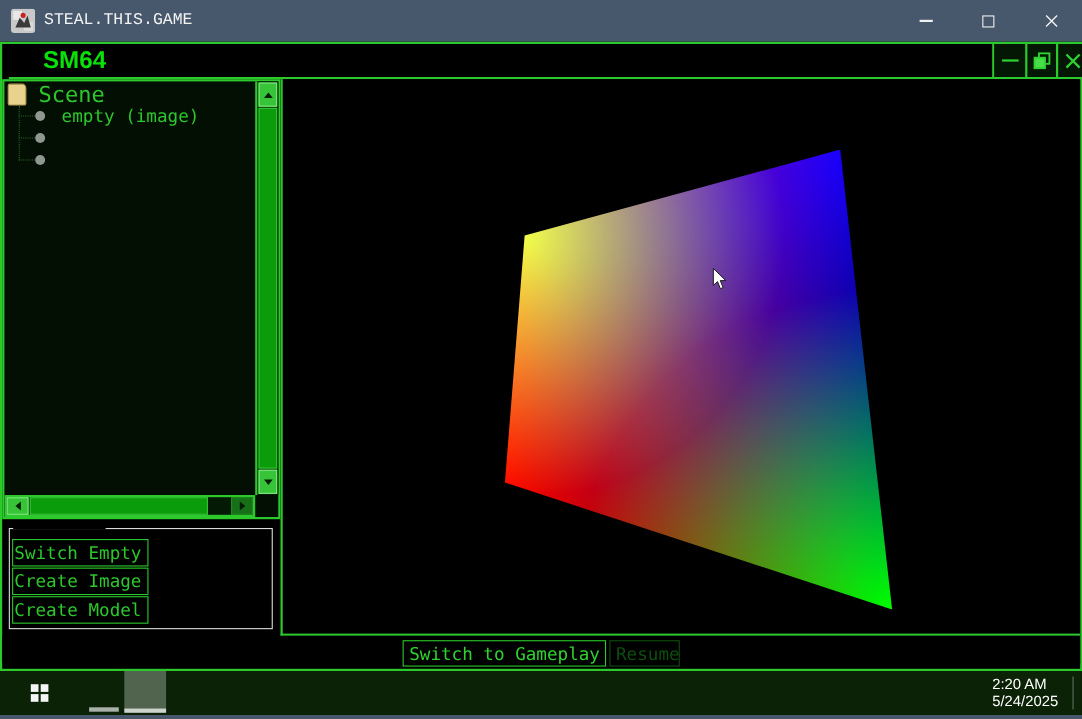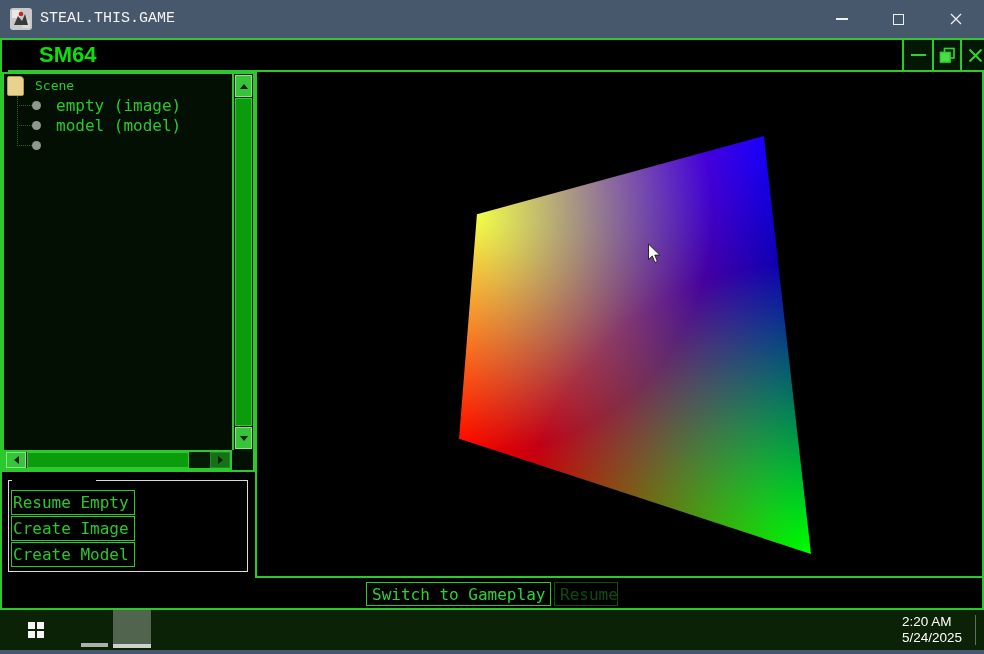--- a/index.html
+++ b/index.html
@@ -29,21 +29,21 @@
   .ac { width:28px; height:30px; display:flex; align-items:center; justify-content:center; background:#041704; }
   .ac + .ac { border-left:2px solid var(--accent,#2bc92b); }
   .ac-min { width:15px; height:2px; background:#2fd32f; }
   
   .left-panel { position:absolute; left:0; top:32px; width:253px; height:400px;
     border:2px solid var(--accent,#2bc92b); background:#040f04; }
   .tree { position:absolute; left:0; top:0; right:21px; bottom:20px; overflow:hidden; }
   .folder-icon { position:absolute; left:3px; top:1px; width:17px; height:20px;
     background:#e9d18e; border:1px solid #b29c54; border-radius:2px 4px 2px 2px; }
   .tree-root-label { position:absolute; left:31px; top:1px; height:20px; line-height:20px;
-    font-size:13px; color:var(--text-green,#2cc72c); }
+    font-size:20px; color:var(--text-green,#2cc72c); }
   .vline { position:absolute; left:13px; top:22px; height:50px; width:0; border-left:1px dotted #266426; }
   .hline { position:absolute; left:13px; width:15px; height:0; border-top:1px dotted #266426; }
   .bullet { position:absolute; left:28px; width:9px; height:9px; border-radius:50%; background:#8f988f; }
   .tree-item { position:absolute; left:48px; height:20px; line-height:20px; padding:0 4px;
     font-size:16px; color:var(--text-green,#2cc72c); white-space:pre; cursor:default; }
   .tree-item.selected { background:var(--selection,#1a8a1a); color:#42ea42; }
   
   .vscroll { position:absolute; right:0; top:0; width:21px; height:376px; background:#051a05;
     border-left:2px solid var(--accent,#2bc92b); }
   .sbtn { position:absolute; left:1px; width:17px; height:22px; background:#38c438;
@@ -160,21 +160,20 @@
           <span class="tree-root-label">Scene</span>
         </div>
         <div class="vline"></div>
         <div class="hline" style="top:31px;"></div>
         <div class="hline" style="top:51px;"></div>
         <div class="hline" style="top:71px;"></div>
         <div class="bullet" style="top:27px;"></div>
         <div class="bullet" style="top:47px;"></div>
         <div class="bullet" style="top:67px;"></div>
         <div class="tree-item" style="top:22px;">empty (image)</div>
-        <div class="tree-item" style="top:42px;">model (model)</div>
       </div>
       <div class="vscroll">
         <div class="sbtn up">
             <div class="tri-up"></div>
           </div>
         <div class="vthumb"></div>
         <div class="sbtn down">
             <div class="tri-down"></div>
           </div>
       </div>
@@ -184,21 +183,21 @@
           </div>
         <div class="hthumb"></div>
         <div class="hbtn right">
             <div class="tri-right"></div>
           </div>
       </div>
     </div>
 
     <div class="create-box">
       <div class="create-gap"></div>
-      <button class="create-btn first">Resume Empty</button>
+      <button class="create-btn first">Switch Empty</button>
       <button class="create-btn">Create Image</button>
       <button class="create-btn">Create Model</button>
     </div>
 
     <div class="viewport">
       <div class="quad">
         <div class="layer q-base"></div>
         <div class="layer q-g1"></div>
         <div class="layer q-g2"></div>
         <div class="layer q-b1"></div>

